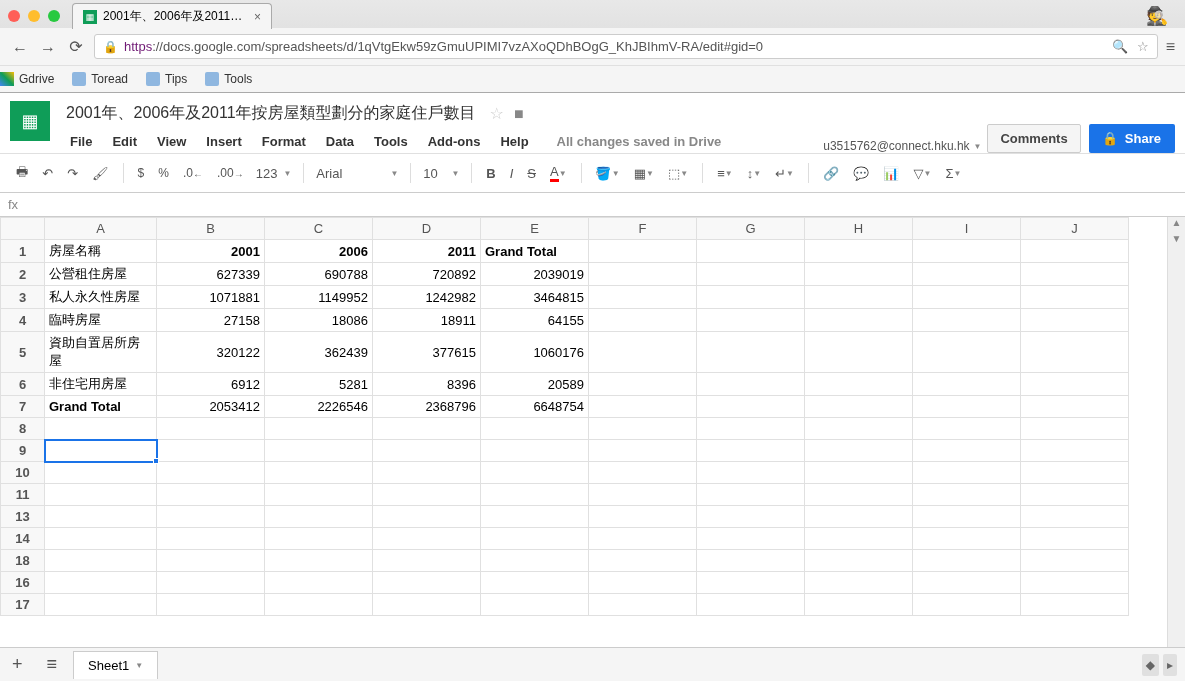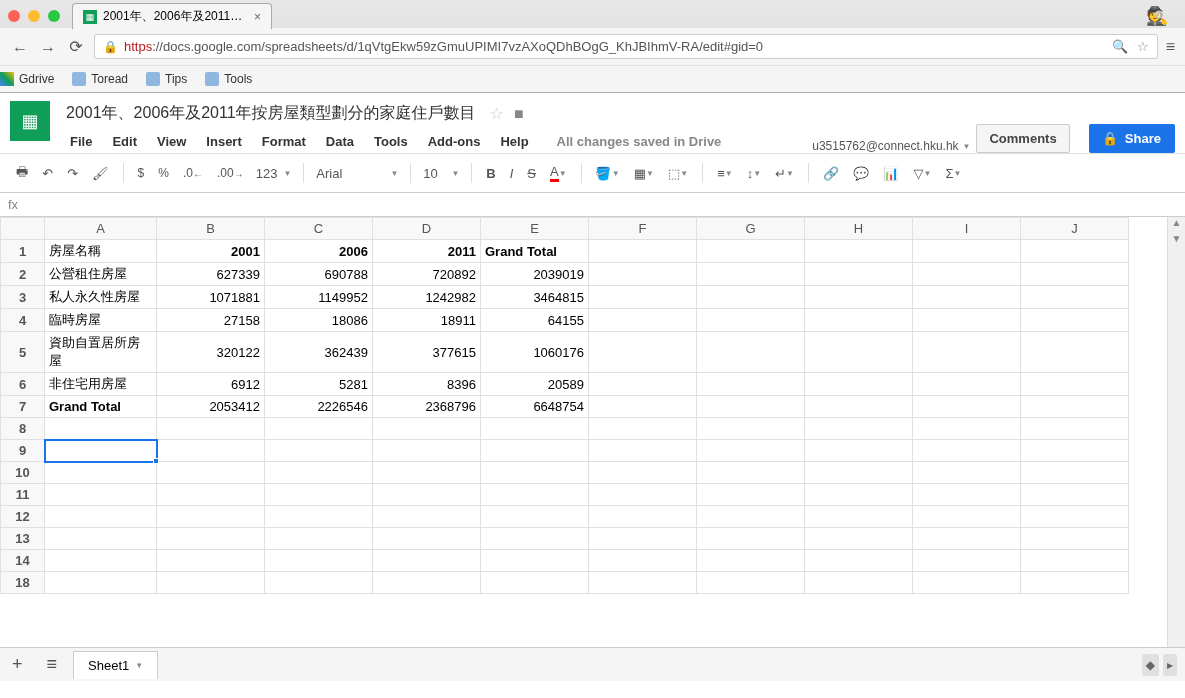--- a/index.html
+++ b/index.html
@@ -14,42 +14,42 @@
 .tab { display: flex; align-items: center; background: #f5f5f5; border: 1px solid #aaa; border-bottom: none; border-radius: 4px 4px 0 0; padding: 4px 10px; gap: 6px; font-size: 12px; max-width: 200px; }
 .tab-favicon { width: 14px; height: 14px; background: #0f9d58; display: inline-flex; align-items: center; justify-content: center; color: #fff; font-size: 9px; }
 .tab-title { white-space: nowrap; overflow: hidden; text-overflow: ellipsis; flex: 1; }
 .tab-close { font-size: 12px; color: #666; }
 .incognito { margin-left: auto; margin-right: 8px; font-size:18px; }
 
 .nav-bar { display: flex; align-items: center; gap: 8px; padding: 6px 10px; background: #f5f5f5; }
 .nav-btn { color: #555; font-size: 16px; width: 20px; text-align: center; }
 .url-bar { flex: 1; display: flex; align-items: center; border: 1px solid #ccc; border-radius: 3px; background: #fff; padding: 4px 8px; gap: 6px; font-size: 13px; }
 .url-lock { color: #0a8f3c; font-size: 12px; }
-.url-proto { color: #b91c1c; }
+.url-proto { color: #701a75; }
 .url-rest { color: #555; }
 .url-icons { margin-left: auto; display: flex; gap: 8px; color: #888; }
 .hamburger { font-size: 16px; color: #555; }
 
 .bookmarks-bar { display: flex; align-items: center; gap: 18px; padding: 6px 0; background: #f5f5f5; border-top: 1px solid #e0e0e0; font-size: 12px; }
 .bookmark { display: flex; align-items: center; gap: 5px; color: #333; }
 .bm-icon { width: 14px; height: 14px; display: inline-block; }
 .folder-icon { background: #8fb7e0; border-radius: 2px; }
 
 
 .docs-header { display: flex; padding: 8px 10px 0 10px; }
 .sheets-logo { width: 40px; height: 40px; background: #0f9d58; display: flex; align-items: center; justify-content: center; margin-right: 12px; }
 .sheets-logo-inner { color: #fff; font-size: 18px; }
 .title-area { flex: 1; }
 .title-row { display: flex; align-items: center; gap: 10px; }
 .doc-title { font-size: 16px; color: #333; padding: 2px 4px; }
 .star { color: #ccc; font-size: 16px; }
 .folder-move { color: #888; font-size: 16px; }
 .header-right { display: flex; align-items: flex-end; gap: 6px; margin-left:auto; }
 .user-email { font-size: 12px; color: #555; display:flex; align-items:center; gap:4px; }
-.header-buttons { display:flex; gap:19px; }
+.header-buttons { display:flex; gap:8px; }
 .btn-comments { background: #f5f5f5; border: 1px solid #ccc; border-radius: 2px; padding: 6px 12px; font-size: 13px; font-weight: bold; color: #444; }
 .btn-share { background: #1a73e8; color: #fff; border-radius: 2px; padding: 6px 14px; font-size: 13px; font-weight: bold; display:flex; align-items:center; gap:6px; }
 
 .menu-bar { display: flex; gap: 4px; padding-top: 4px; font-size: 13px; color: #333; }
 .menu-item { padding: 4px 8px; font-weight: bold; }
 .save-status { color: #888; margin-left: 8px; }
 
 
 .toolbar { display: flex; align-items: center; gap: 2px; padding: 4px 10px; border-top: 1px solid #e0e0e0; border-bottom: 1px solid #ccc; background: #fff; }
 .tb-btn { padding: 4px 6px; color: #555; font-size: 13px; display:flex; align-items:center; }
@@ -391,33 +391,20 @@
             <td class="col-C cell-left"></td>
             <td class="col-D cell-left"></td>
             <td class="col-E cell-left"></td>
             <td class="col-F cell-left"></td>
             <td class="col-G cell-left"></td>
             <td class="col-H cell-left"></td>
             <td class="col-I cell-left"></td>
             <td class="col-J cell-left"></td>
           </tr>
           <tr>
-            <th class="row-header">12</th>
-            <td class="col-A cell-left"></td>
-            <td class="col-B cell-left"></td>
-            <td class="col-C cell-left"></td>
-            <td class="col-D cell-left"></td>
-            <td class="col-E cell-left"></td>
-            <td class="col-F cell-left"></td>
-            <td class="col-G cell-left"></td>
-            <td class="col-H cell-left"></td>
-            <td class="col-I cell-left"></td>
-            <td class="col-J cell-left"></td>
-          </tr>
-          <tr>
             <th class="row-header">13</th>
             <td class="col-A cell-left"></td>
             <td class="col-B cell-left"></td>
             <td class="col-C cell-left"></td>
             <td class="col-D cell-left"></td>
             <td class="col-E cell-left"></td>
             <td class="col-F cell-left"></td>
             <td class="col-G cell-left"></td>
             <td class="col-H cell-left"></td>
             <td class="col-I cell-left"></td>
@@ -431,20 +418,46 @@
             <td class="col-D cell-left"></td>
             <td class="col-E cell-left"></td>
             <td class="col-F cell-left"></td>
             <td class="col-G cell-left"></td>
             <td class="col-H cell-left"></td>
             <td class="col-I cell-left"></td>
             <td class="col-J cell-left"></td>
           </tr>
           <tr>
             <th class="row-header">18</th>
+            <td class="col-A cell-left"></td>
+            <td class="col-B cell-left"></td>
+            <td class="col-C cell-left"></td>
+            <td class="col-D cell-left"></td>
+            <td class="col-E cell-left"></td>
+            <td class="col-F cell-left"></td>
+            <td class="col-G cell-left"></td>
+            <td class="col-H cell-left"></td>
+            <td class="col-I cell-left"></td>
+            <td class="col-J cell-left"></td>
+          </tr>
+          <tr>
+            <th class="row-header">16</th>
+            <td class="col-A cell-left"></td>
+            <td class="col-B cell-left"></td>
+            <td class="col-C cell-left"></td>
+            <td class="col-D cell-left"></td>
+            <td class="col-E cell-left"></td>
+            <td class="col-F cell-left"></td>
+            <td class="col-G cell-left"></td>
+            <td class="col-H cell-left"></td>
+            <td class="col-I cell-left"></td>
+            <td class="col-J cell-left"></td>
+          </tr>
+          <tr>
+            <th class="row-header">17</th>
             <td class="col-A cell-left"></td>
             <td class="col-B cell-left"></td>
             <td class="col-C cell-left"></td>
             <td class="col-D cell-left"></td>
             <td class="col-E cell-left"></td>
             <td class="col-F cell-left"></td>
             <td class="col-G cell-left"></td>
             <td class="col-H cell-left"></td>
             <td class="col-I cell-left"></td>
             <td class="col-J cell-left"></td>

